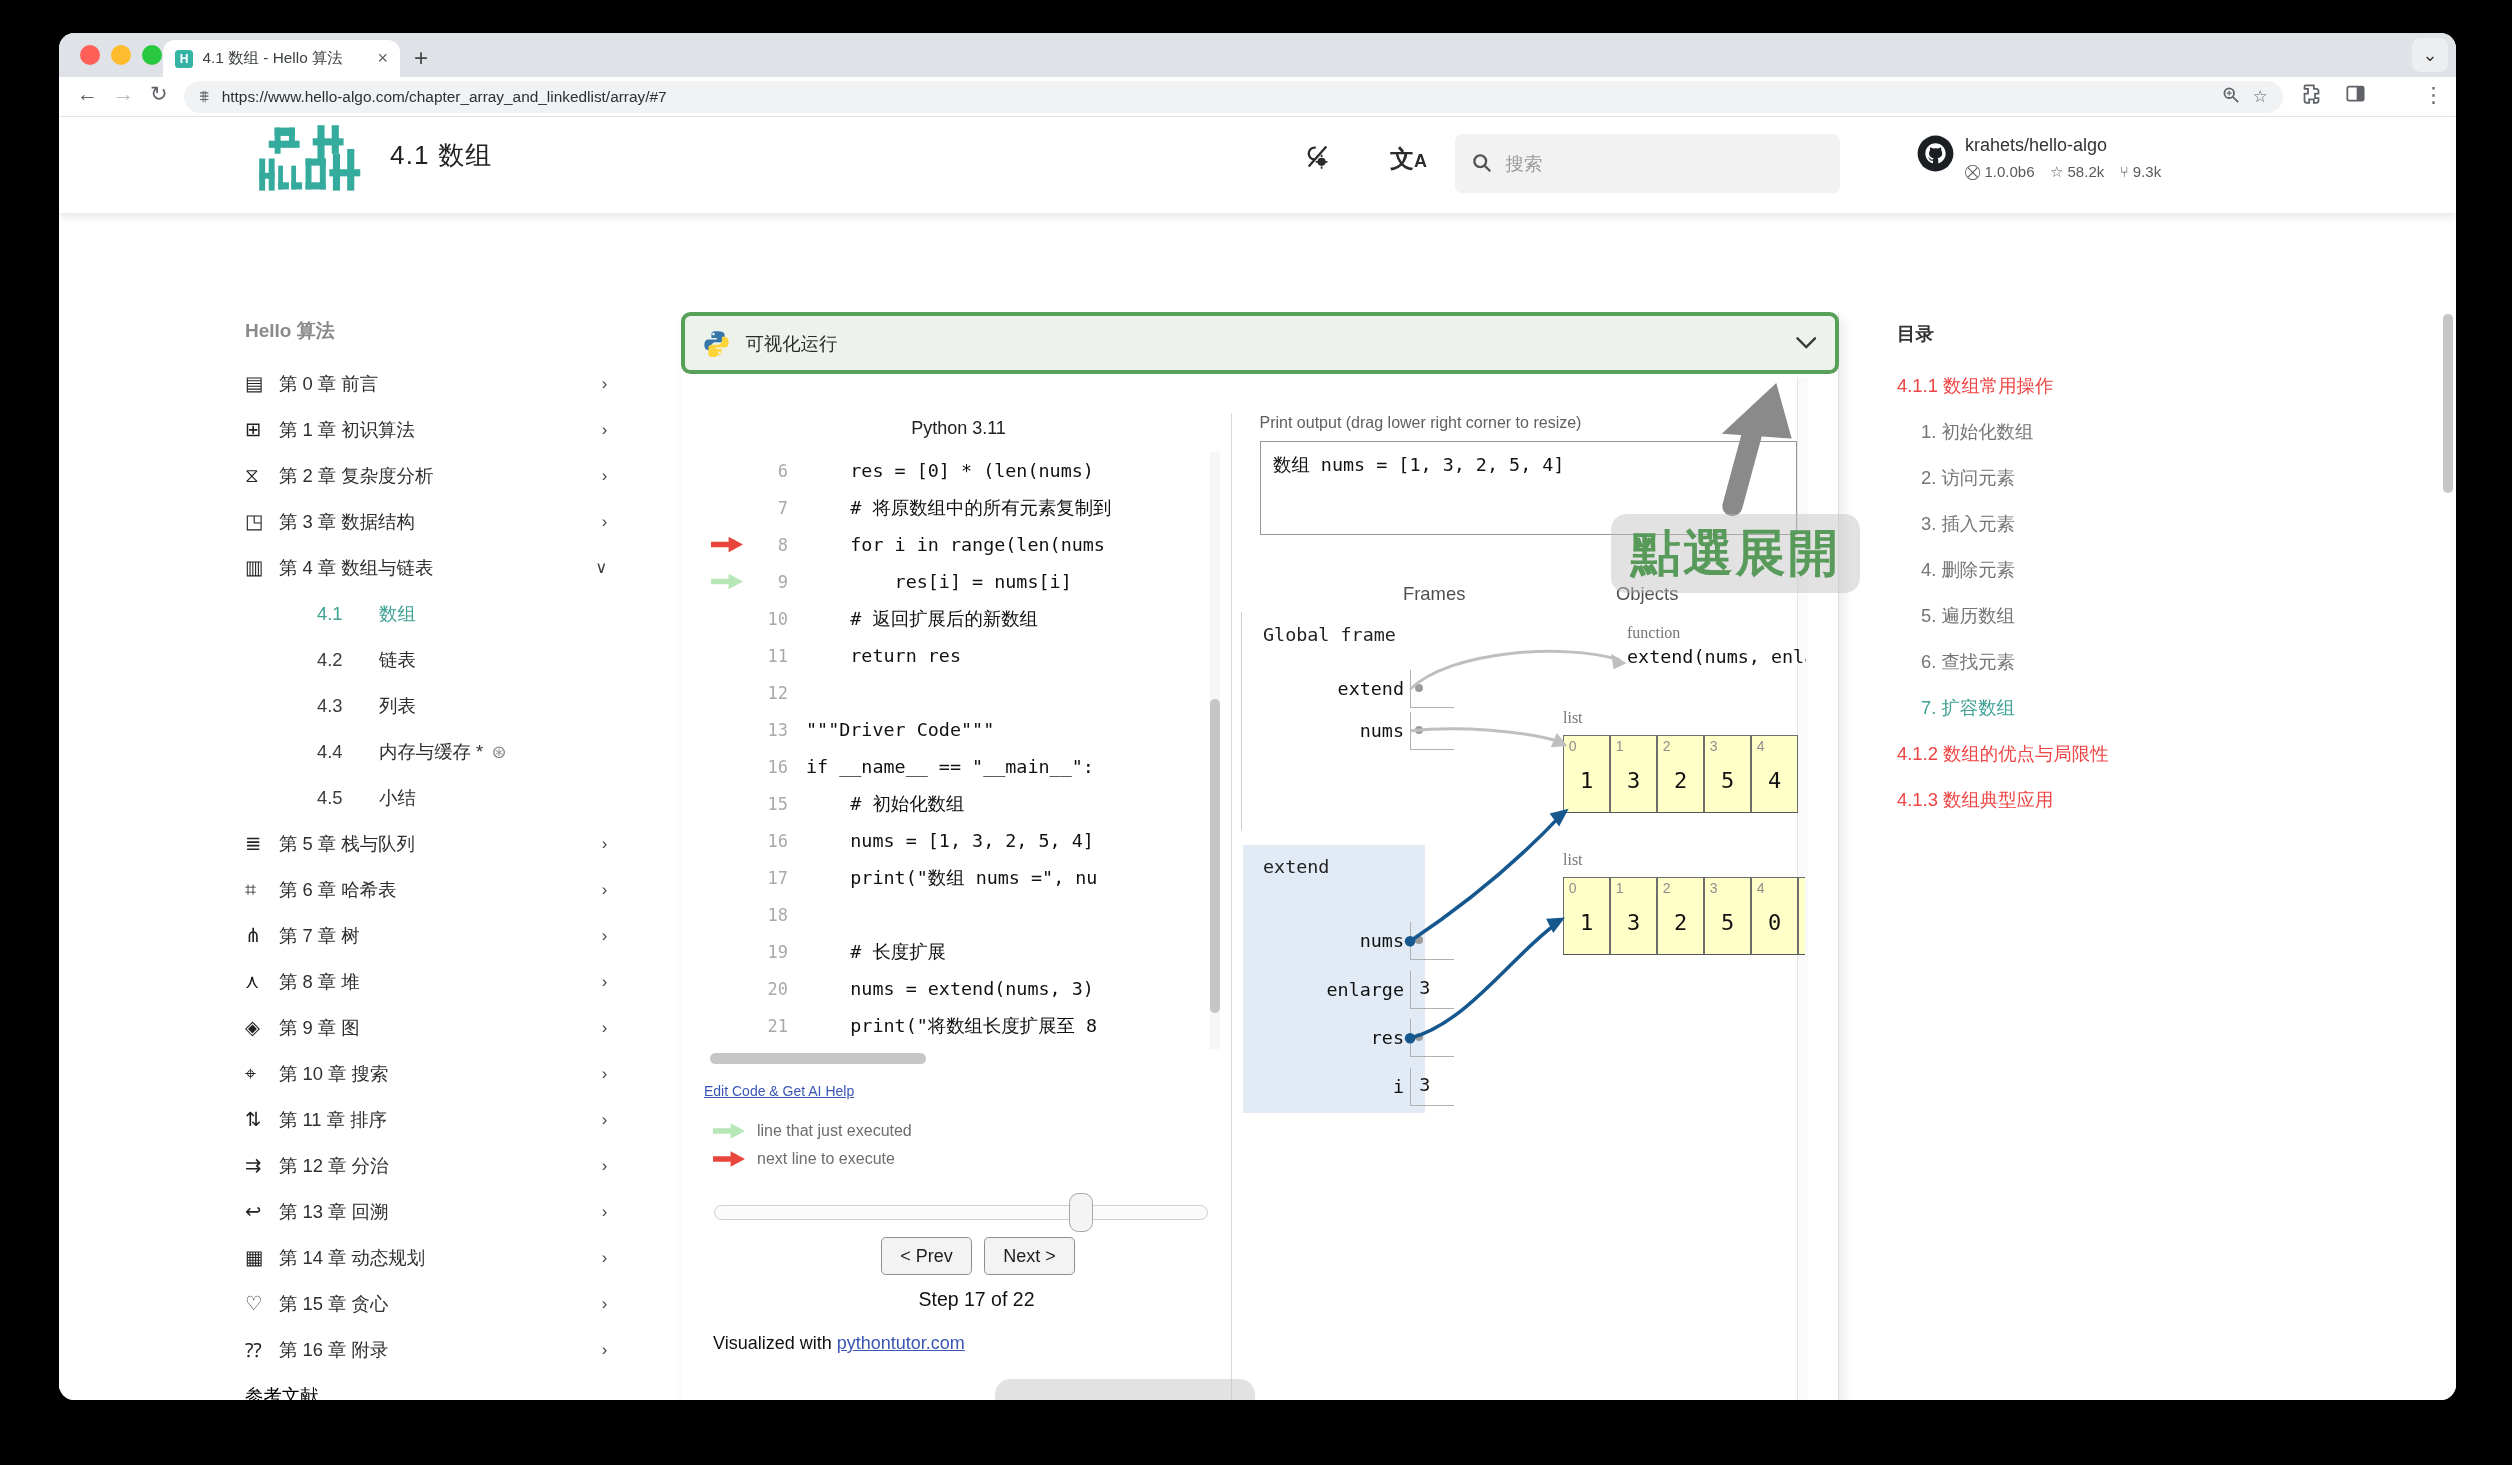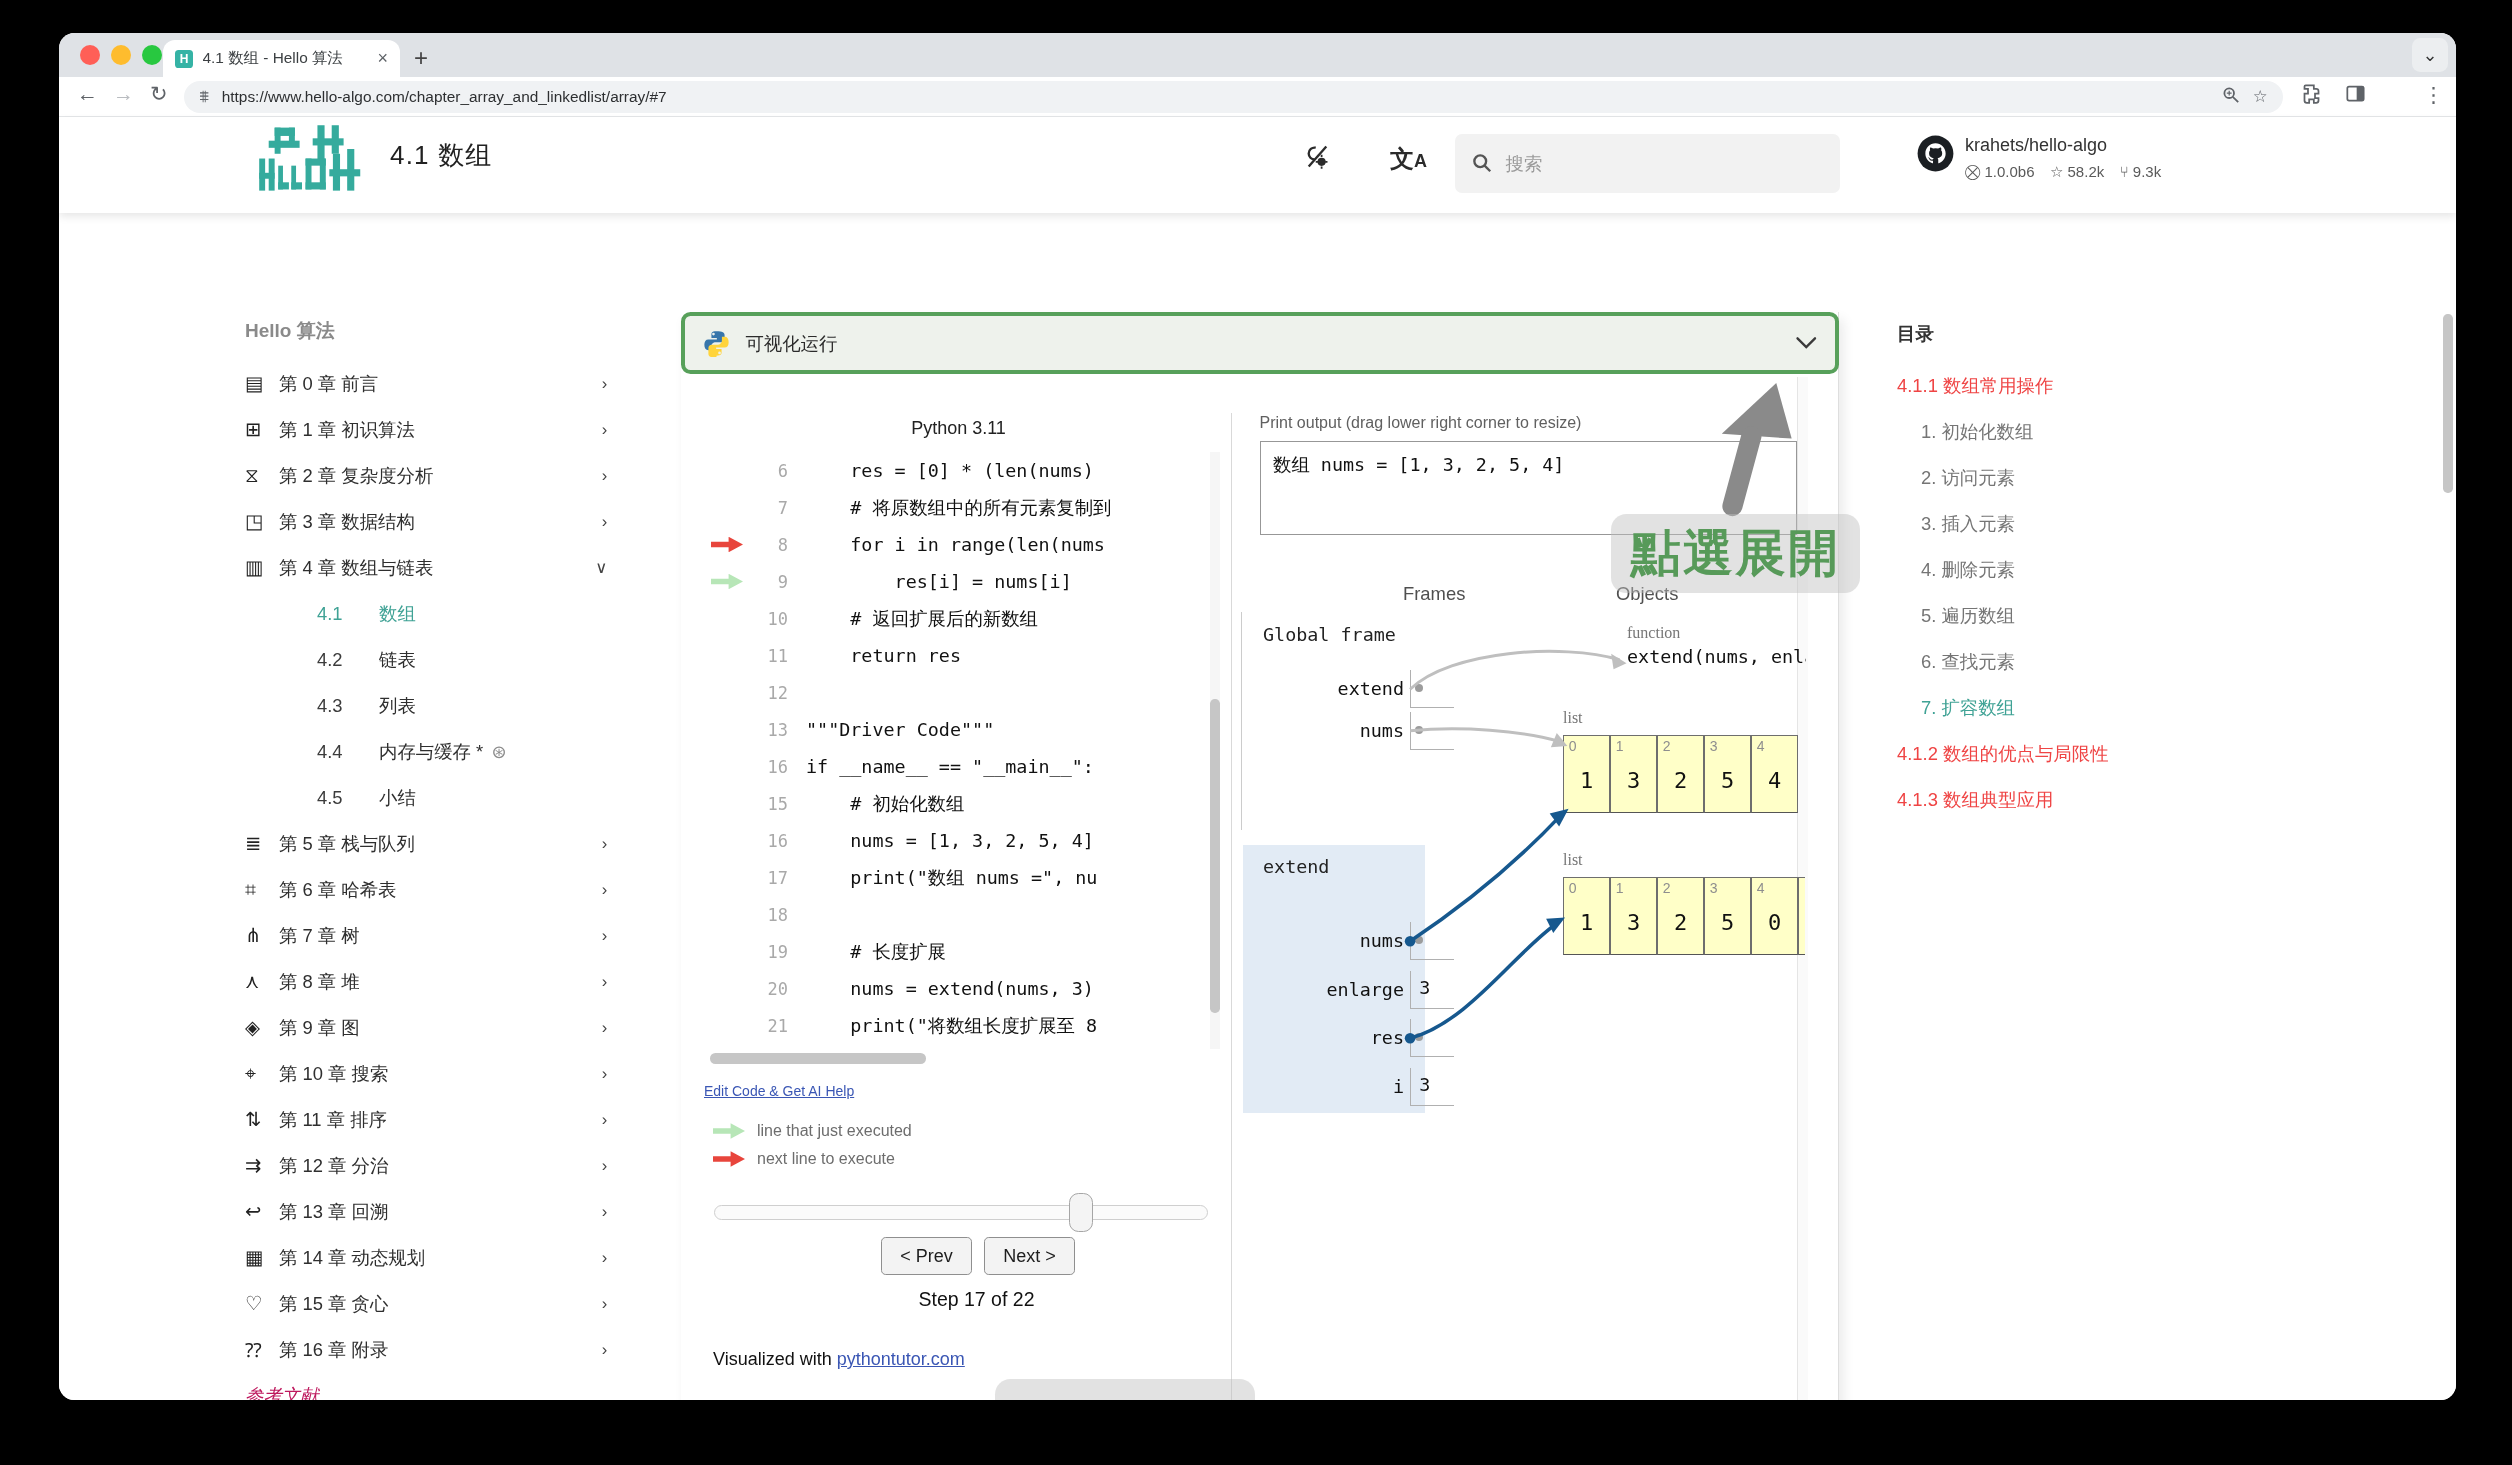--- a/index.html
+++ b/index.html
@@ -56,21 +56,21 @@
   
   .sidebar { position:absolute; left:186px; top:201px; width:367px; }
   .sb-head { font-size:19px; font-weight:bold; color:#8a8a8a; margin-bottom:16.6px; }
   .sb-row { display:flex; align-items:center; height:46px; color:#2f2f2f; font-size:18.4px; }
   .sb-ic { width:34px; font-size:19.5px; color:#222; }
   .sb-chev { margin-left:auto; color:#444; font-size:16.6px; padding-right:4.7px; }
   .sb-sub { padding-left:72px; }
   .sb-sub .num { width:62px; color:#3c3c3c; }
   .sb-active, .sb-active .num { color:#3fa295; }
   .sb-badge { color:#8a8a8a; font-size:18px; margin-left:8.3px; }
-  .sb-footer { font-size:18.4px; color:#be185d; height:46px; display:flex; align-items:center;font-style:italic; }
+  .sb-footer { font-size:18.4px; color:#000000; height:46px; display:flex; align-items:center; }
 
   
   .toc { position:absolute; left:1838px; top:204px; width:343px; }
   .toc-head { font-size:18.4px; font-weight:bold; color:#333; margin-bottom:16.6px; }
   .toc-row { height:46px; display:flex; align-items:center; font-size:18.4px; color:#ef4444; }
   .toc-row.lvl2 { padding-left:24px; color:#757575; }
   .toc-row.active { color:#3fa295; }
 
   
   .card { position:absolute; left:622px; top:195px; width:1158px; height:1147px; background:#fff;
@@ -107,21 +107,21 @@
                font-size:16px; color:#6d6d6d; }
   .slider { position:absolute; left:655px; top:1088px; width:494px; height:15.4px; background:#fbfbfb;
             border:1.2px solid #cfcfcf; border-radius:8.3px; }
   .shandle { position:absolute; left:1010px; top:1076px; width:24px; height:39px; background:#f4f4f4;
              border:1.2px solid #a6a6a6; border-radius:9.5px; }
   .navbtn { position:absolute; top:1120px; width:91px; height:38px; background:#f3f3f3;
             border:1.2px solid #8f8f8f; border-radius:4.7px; font-size:18px; color:#1d1d1d;
             display:flex; align-items:center; justify-content:center; }
   .stepline { position:absolute; left:645px; top:1171px; width:545px; text-align:center;
               font-size:19.5px; color:#111; }
-  .credit { position:absolute; left:654px; top:1216px; font-size:18px; color:#111;margin-top:16px; }
+  .credit { position:absolute; left:654px; top:1216px; font-size:18px; color:#111; }
   .credit a, .bluelink { color:#3a56b4; text-decoration:underline; }
 
   
   .rpane { position:absolute; left:1178px; top:296px; width:569px; height:1030px; overflow:hidden; }
   .plabel { position:absolute; left:22.5px; top:1.2px; font-size:16px; color:#606060; }
   .pbox { position:absolute; left:22.5px; top:28px; width:537px; height:94px; border:1.2px solid #979797; }
   .pout { position:absolute; left:36px; top:39px; font-family:"DejaVu Sans Mono", monospace;
           font-size:18.4px; color:#111; }
   .colhead { position:absolute; top:170px; font-size:18.4px; color:#4f4f4f; }
   .frameline { position:absolute; left:3.6px; top:199px; width:1.2px; height:218px; background:#ccc; }

